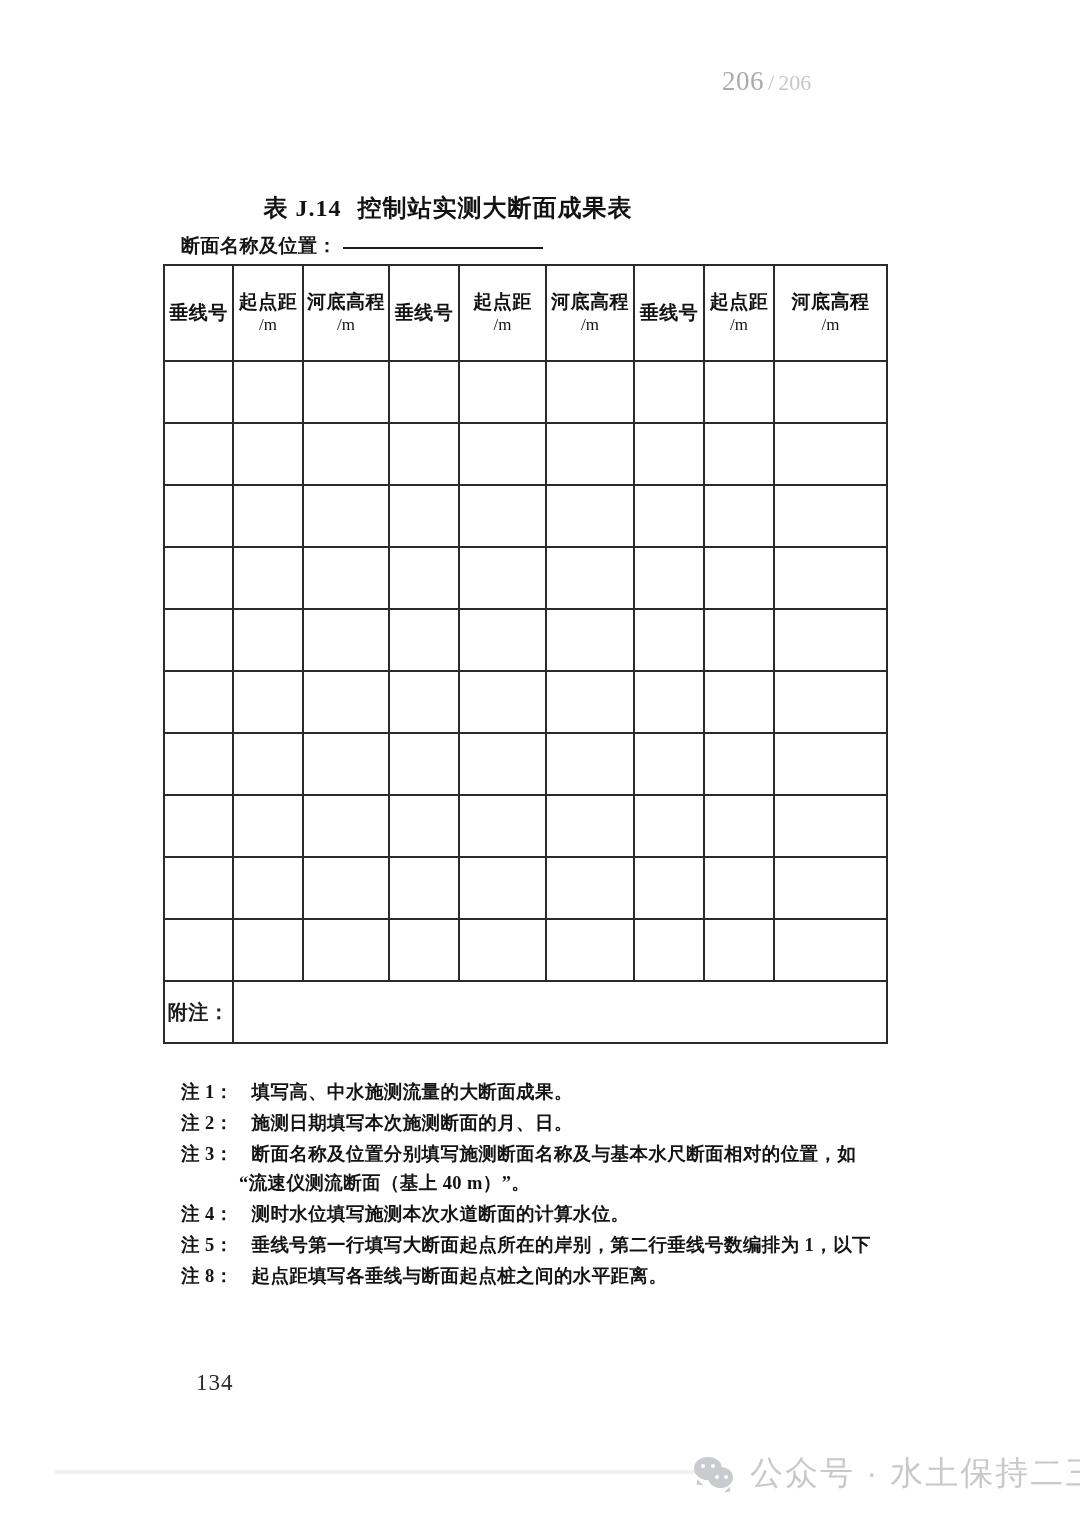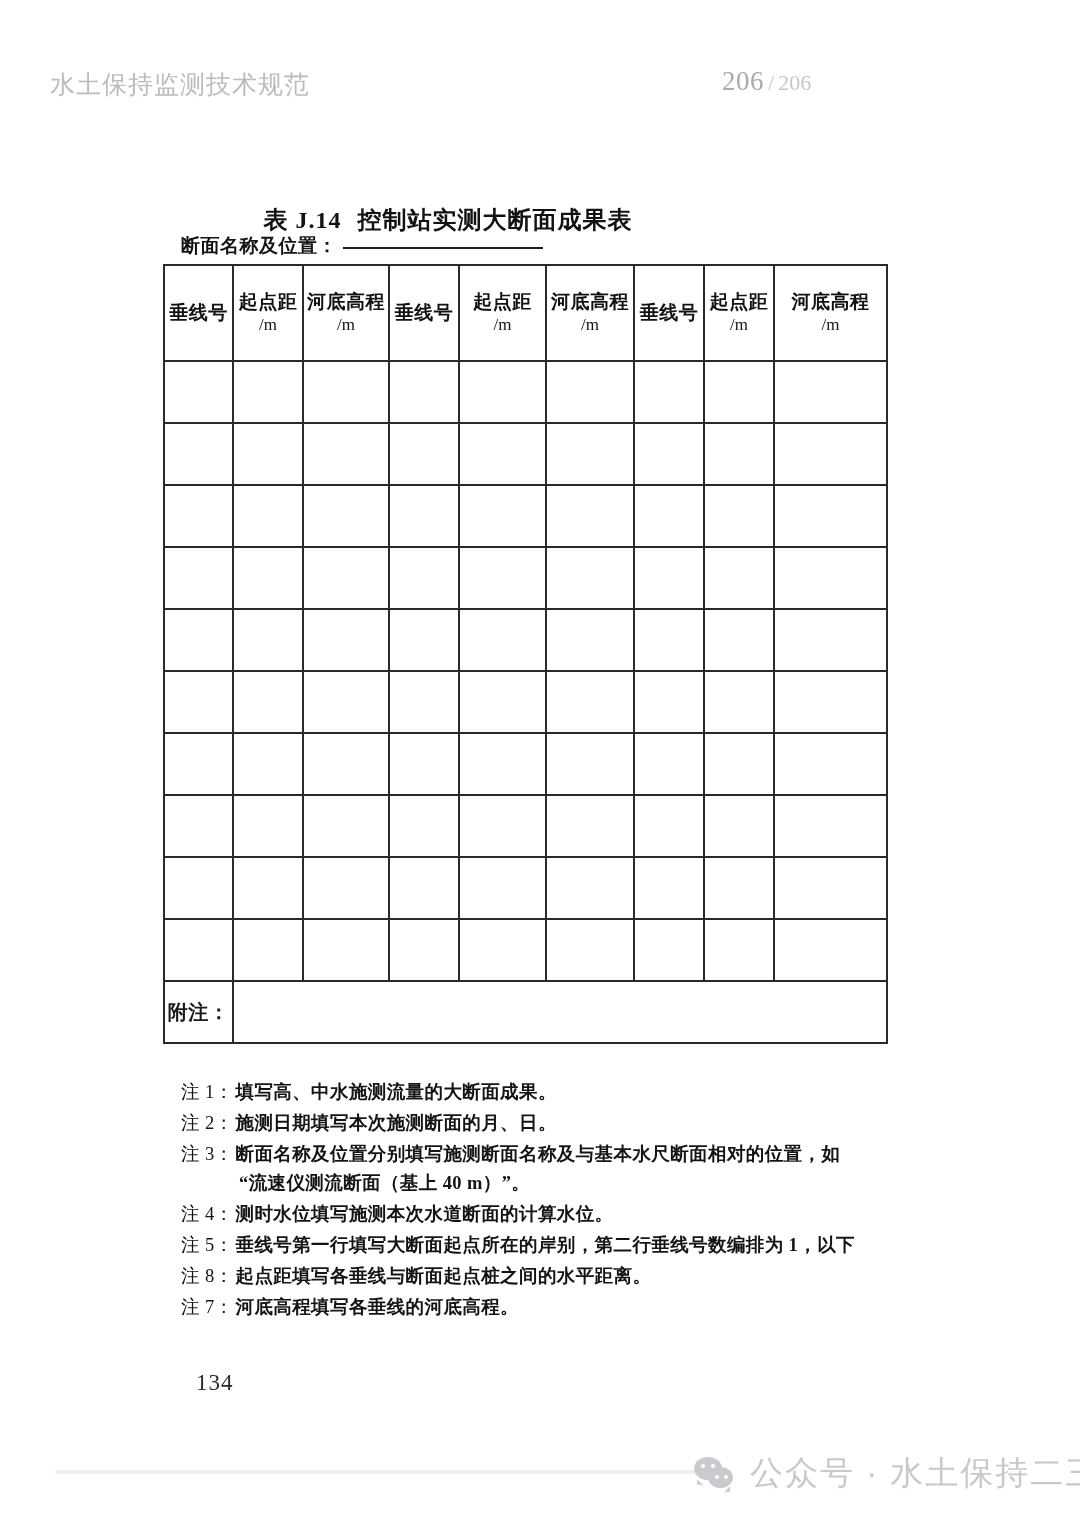--- a/index.html
+++ b/index.html
@@ -61,21 +61,21 @@
     position: absolute;
     left: 0;
     top: 0;
     width: 1080px;
     height: 1527px;
   }
 
   .table-title {
     position: absolute;
     left: 0;
-    top: 204px;
+    top: 192px;
     width: 896px;
     text-align: center;
     font-family: "Liberation Serif", "DejaVu Serif", serif;
     font-weight: bold;
     font-size: 24px;
     letter-spacing: 1px;
     color: #121212;
   }
   .table-title .tnum { margin-right: 16px; }
 
@@ -183,22 +183,22 @@
     color: #141414;
     line-height: 29px;
     letter-spacing: 0.4px;
   }
   .note-item {
     display: block;
     margin-bottom: 2px;
     font-weight: bold;
   }
   .note-tag {
-    font-weight: normal;
-    margin-right: 2px;
+    font-weight: bold;
+    margin-right: 18px;
   }
   .note-cont {
     display: block;
     padding-left: 58px;
     font-weight: bold;
   }
 
   .folio {
     position: absolute;
     left: 196px;
@@ -282,21 +282,20 @@
     font-size: 33px;
     color: #c7c9cc;
     letter-spacing: 2px;
     line-height: 1;
   }
 </style>
 </head>
 <body>
 
 <div class="viewer-header">
-  <div class="viewer-title">水土保持监测技术规范</div>
   <div class="page-indicator">
     <span class="cur">206</span><span class="sep">/</span><span class="tot">206</span>
   </div>
 </div>
 
 <div class="doc">
 
   <div class="table-title">
     <span class="tnum">表 J.14</span><span>控制站实测大断面成果表</span>
   </div>
@@ -493,23 +492,20 @@
     </div>
     <div class="note-item">
       <span class="note-tag">注 4：</span><span>测时水位填写施测本次水道断面的计算水位。</span>
     </div>
     <div class="note-item">
       <span class="note-tag">注 5：</span><span>垂线号第一行填写大断面起点所在的岸别，第二行垂线号数编排为 1，以下</span>
     </div>
     <div class="note-item">
       <span class="note-tag">注 8：</span><span>起点距填写各垂线与断面起点桩之间的水平距离。</span>
     </div>
-    <div class="note-item">
-      <span class="note-tag">注 7：</span><span>河底高程填写各垂线的河底高程。</span>
-    </div>
   </div>
 
   <div class="folio">134</div>
 </div>
 
 <div class="footer-rule"></div>
 <div class="watermark">
   <span class="wechat-icon">
     <span class="bubble-big"></span>
     <span class="bubble-small"></span>

